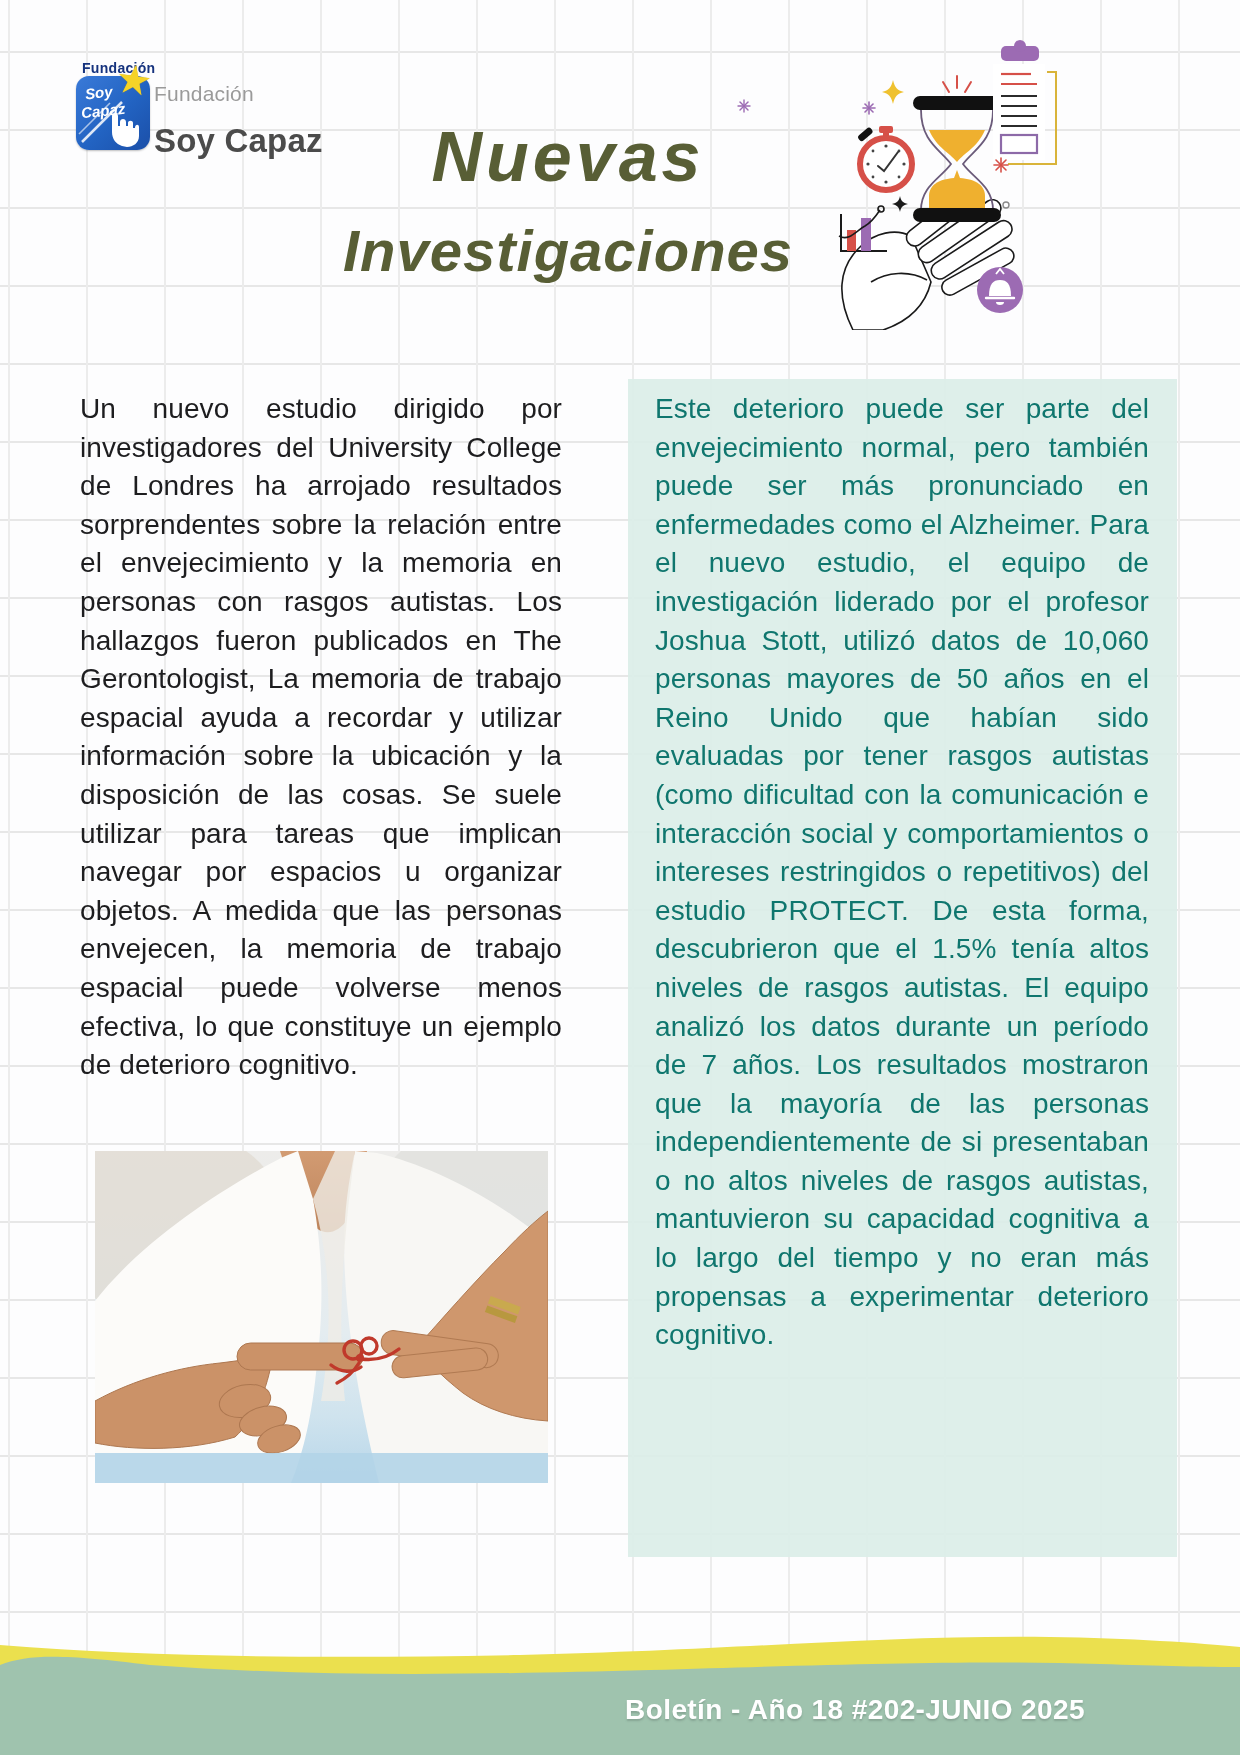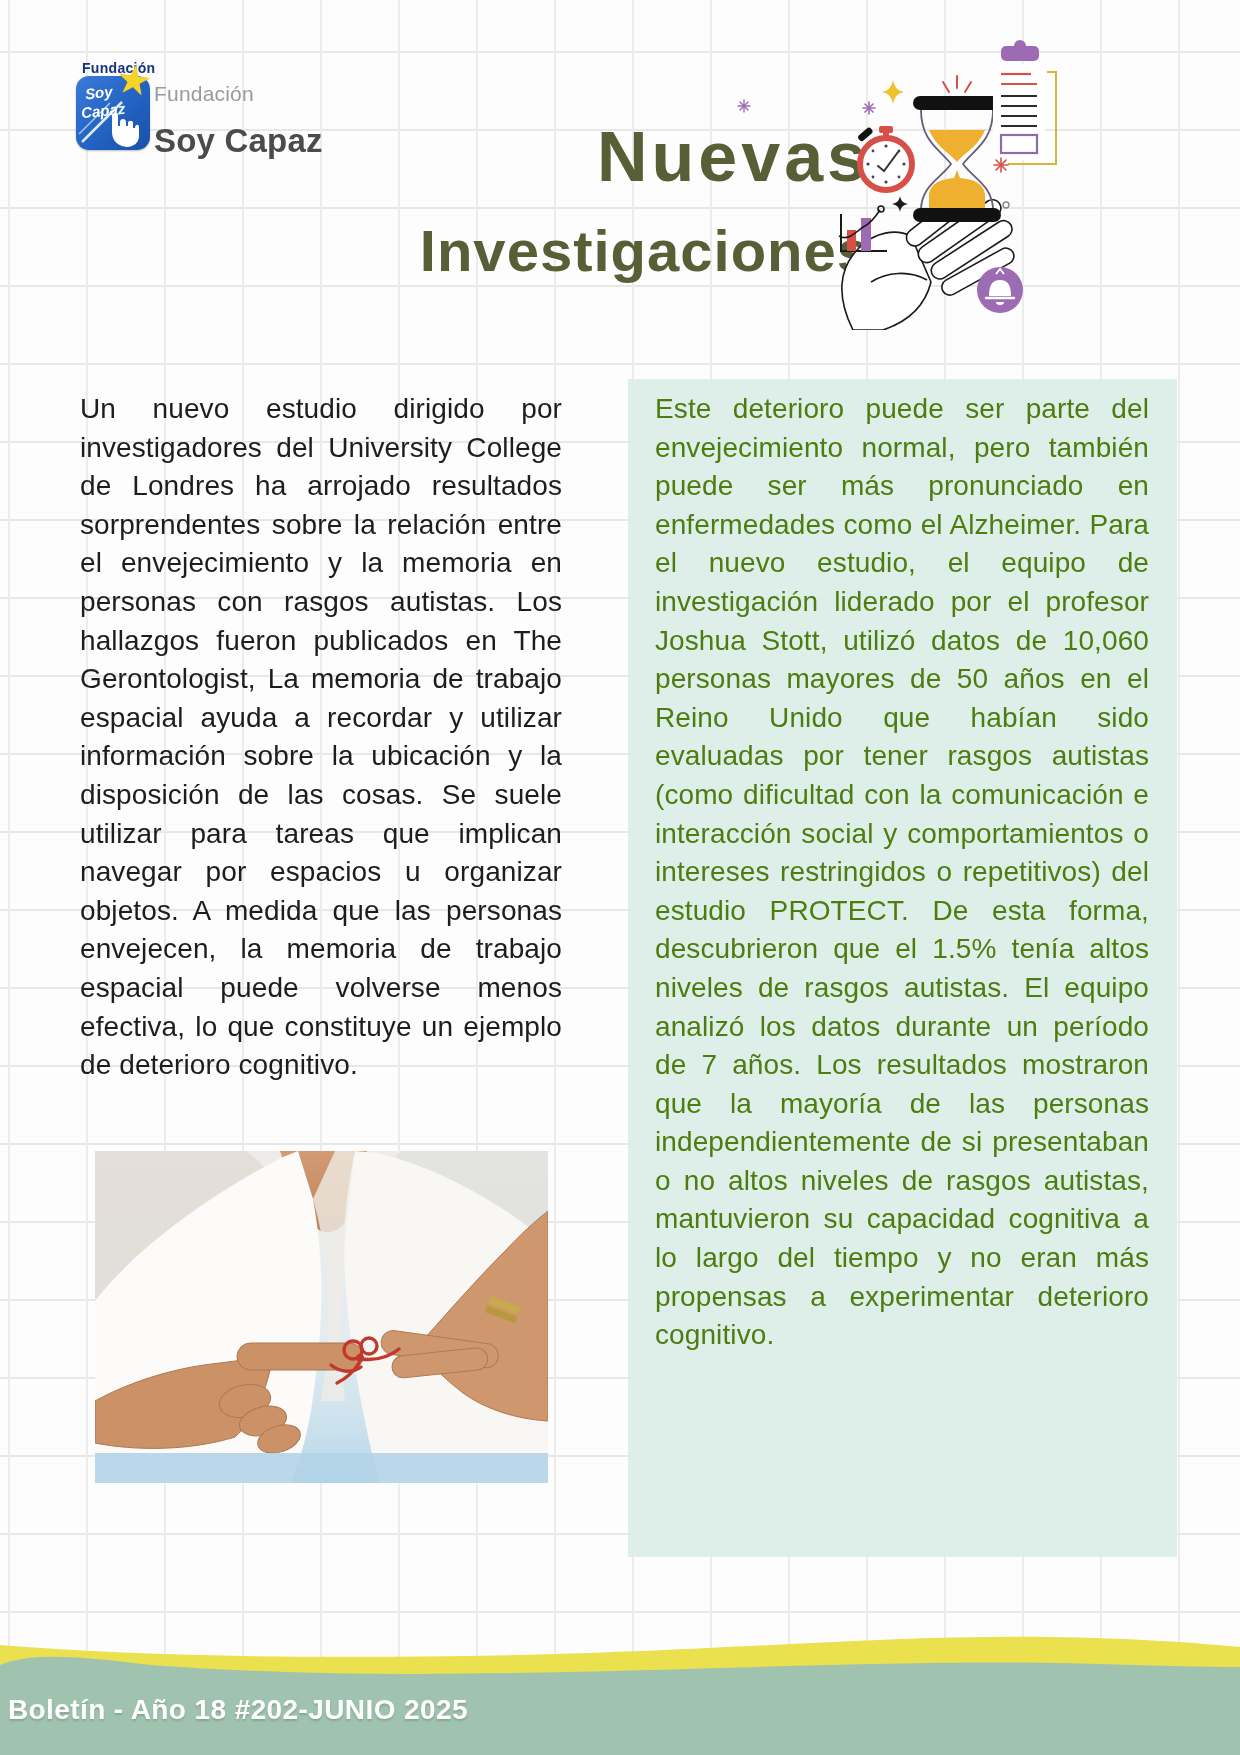--- a/index.html
+++ b/index.html
@@ -31,54 +31,53 @@
   .badge-capaz { position:absolute; left:5px;  top:26px; color:#fff; font-size:15px; font-weight:700; font-style:italic; transform:rotate(-6deg); }
   .logo-star {
     position:absolute; left:40px; top:-16px; font-size:40px; color:#f5d327;
     text-shadow:0 0 1px #caa511; transform:rotate(8deg); line-height:1;
   }
   .logo-texts { position:absolute; left:86px; top:22px; }
   .logo-name-small { font-size:21px; color:#9a9a9a; letter-spacing:0.2px; }
   .logo-name-large { font-size:33px; color:#4b4b4b; font-weight:700; letter-spacing:0.2px; margin-top:16px; }
 
   
-  .title-block { position:absolute; left:250px; top:122px; width:620px; text-align:right; color:#585e35; }
+  .title-block { position:absolute; left:258px; top:122px; width:620px; text-align:center; color:#585e35;font-style:italic; }
   .title-line1 { font-size:70px; font-weight:800; letter-spacing:4px; line-height:1.0; }
   .title-line2 { font-size:58px; font-weight:800; letter-spacing:1px; line-height:1.0; margin-top:30px; }
 
   
   .illustration { position:absolute; left:725px; top:30px; width:340px; height:300px; }
 
   
   .col-left {
     position:absolute; left:80px; top:390px; width:482px;
     font-size:28px; line-height:38.6px; color:#1d1d1f; text-align:justify;
     text-justify:inter-word; letter-spacing:0.1px;
   }
   .col-right-panel {
     position:absolute; left:628px; top:379px; width:549px; height:1178px;
     background:rgba(219,238,232,0.92);
   }
   .col-right-text {
     position:absolute; left:27px; top:11px; width:494px;
-    font-size:28px; line-height:38.6px; color:#4d7c0f; text-align:justify;
+    font-size:28px; line-height:38.6px; color:#0f766e; text-align:justify;
     letter-spacing:0.1px;
   }
 
   
   .photo { position:absolute; left:95px; top:1151px; width:453px; height:332px; overflow:hidden; }
   .photo svg { display:block; }
 
   
   .footer-wave { position:absolute; left:0; top:1625px; width:1240px; height:130px; }
   .footer-text {
-    position:absolute; left:0; top:1694px; width:1085px; text-align:left;
+    position:absolute; left:0; top:1694px; width:1085px; text-align:right;
     color:#ffffff; font-size:28px; font-weight:800; letter-spacing:0.4px;
     text-shadow:0 2px 2px rgba(90,110,100,0.35);
-    margin-left:8px;
   }
 </style>
 </head>
 <body>
 
 <div class="page">
 
   <div class="logo-wrap">
     <div class="logo-fundacion-small">Fundación</div>
     <div class="logo-badge">

